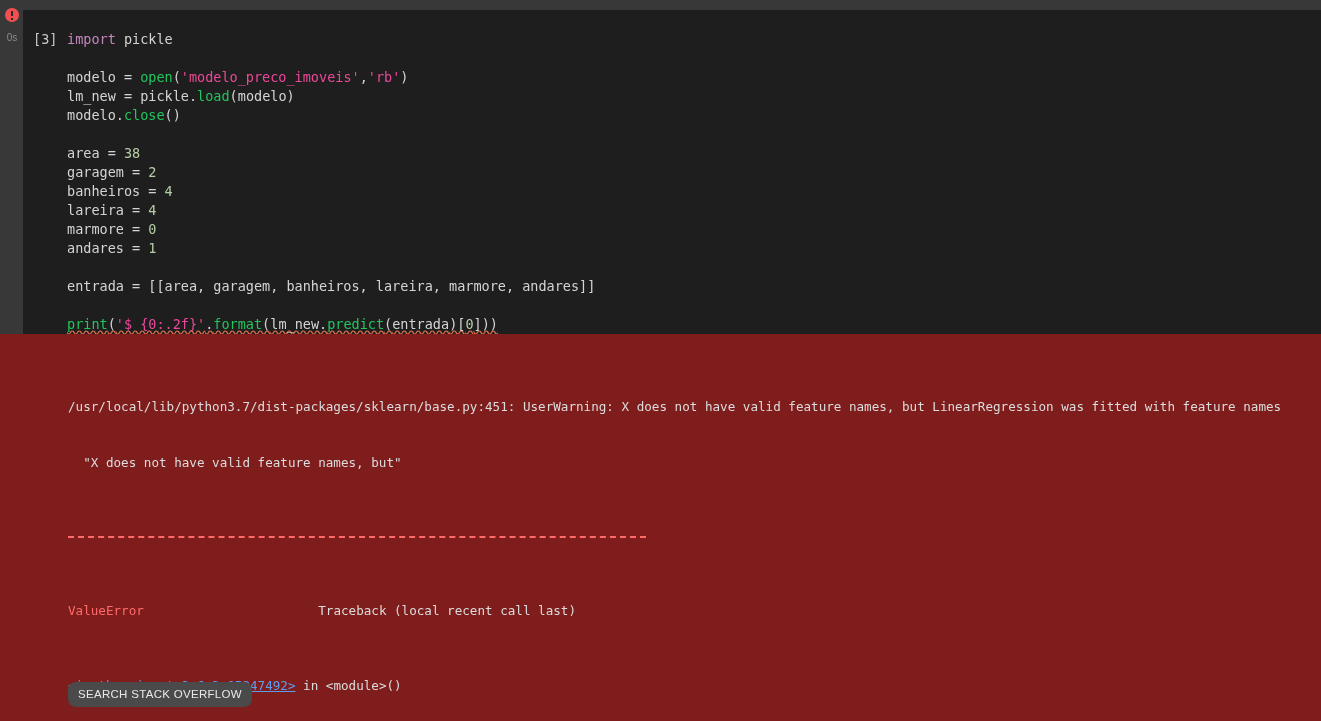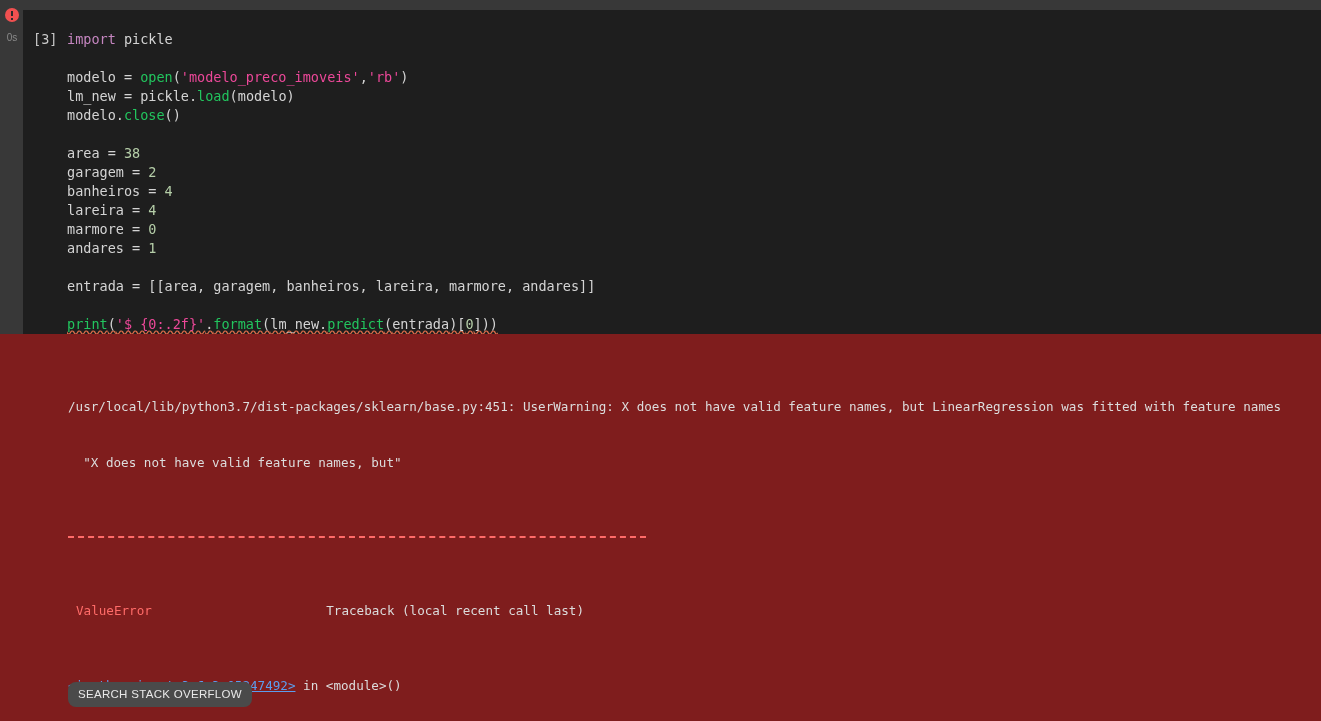--- a/index.html
+++ b/index.html
@@ -132,21 +132,21 @@
   }
   #output-inner {
     position: absolute;
     left: 68px;
     top: 8px;
     right: 0;
     white-space: pre;
   }
   .out-line { white-space: pre; height: 18.6px; }
 
-  .c-err    { color: #ff6b68; margin-left: 8px; }
+  .c-err    { color: #ff6b68; }
   .c-link   { color: #5c9ded; text-decoration: underline; cursor: pointer; }
   .c-white  { color: #dcdcdc; }
 
   
   .dash-sep {
     height: 18.6px;
     position: relative;
   }
   .dash-sep .rule {
     position: absolute;

